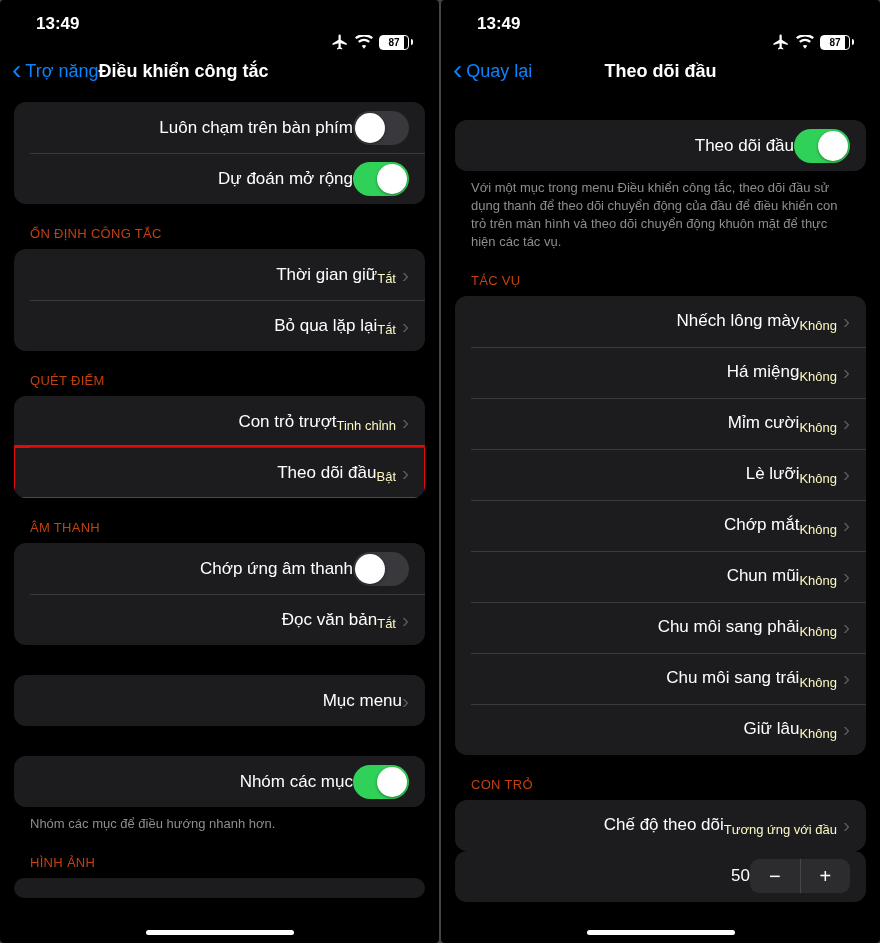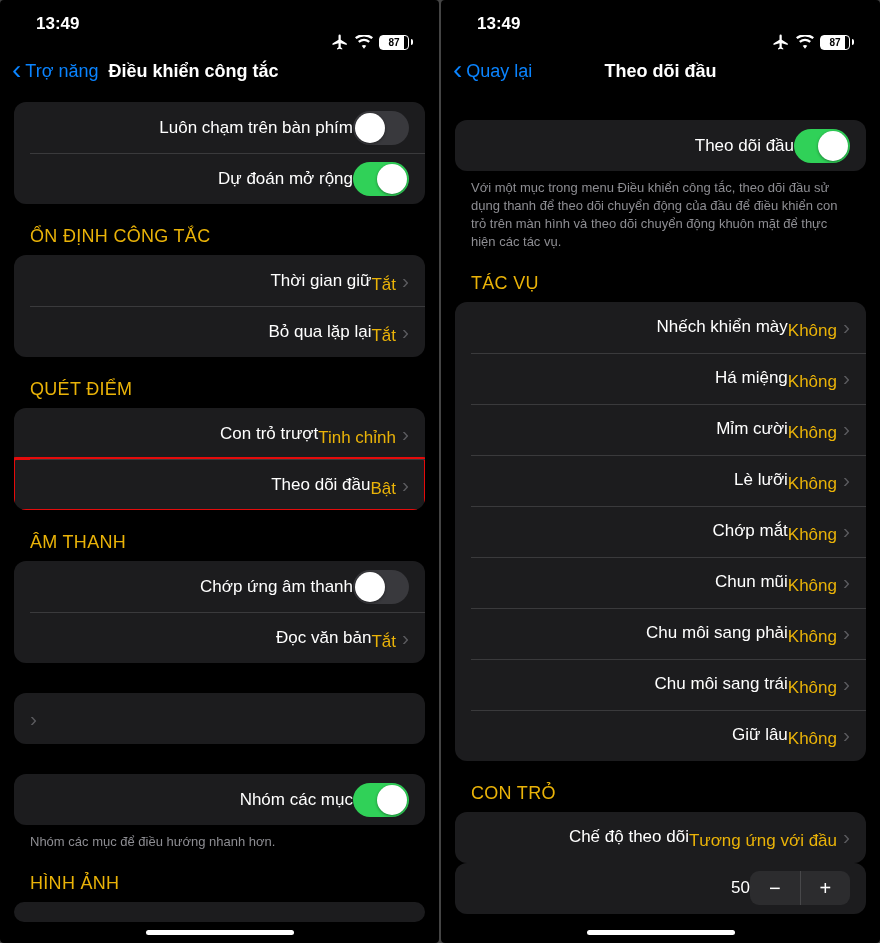--- a/index.html
+++ b/index.html
@@ -34,43 +34,43 @@
   .navhdr {
     display:flex; align-items:center; height:46px; padding:0 12px;
   }
   .back {
     display:flex; align-items:center; color:#0a84ff; font-size:18px;
     gap:4px; cursor:pointer;
   }
   .back .chev { font-size:28px; line-height:1; font-weight:400; margin-top:-3px;}
   .title-wrap { position:absolute; left:0; right:0; text-align:center; pointer-events:none;}
   .title { font-size:18px; font-weight:600; }
-  .p1 .title-wrap { position:static; text-align:right; margin-left:10px; pointer-events:auto;}
+  .p1 .title-wrap { position:static; text-align:right; margin-left:0; pointer-events:auto;}
   
   .scroll { flex:1; overflow:hidden; padding:0 14px; }
   .section-header {
-    color:#eab308; font-size:18px; text-transform:uppercase;
+    color:#c2410c; font-size:13px; text-transform:uppercase;
     padding:22px 16px 8px; letter-spacing:0.3px;
   }
   .section-footer {
     color:#8d8d92; font-size:13px; padding:8px 16px 0; line-height:1.38;
   }
   .group {
     background:#1c1c1e; border-radius:12px; overflow:hidden;
   }
   .row {
     display:flex; align-items:center; min-height:51px;
     padding:0 16px; position:relative; cursor:pointer;
   }
   .row + .row::before {
     content:""; position:absolute; left:16px; right:0; top:0;
     height:1px; background:#3a3a3c;
   }
   .row-label { flex:1; font-size:17px; color:#fff;text-align:right; }
-  .row-value { color:#eab308; font-size:17px; margin-right:6px;margin-top:8px; }
+  .row-value { color:#fef9c3; font-size:13px; margin-right:6px;margin-top:8px; }
   .chevron { color:#5a5a5e; font-size:21px; font-weight:400; }
   
   .toggle {
     width:56px; height:34px; border-radius:17px; position:relative;
     transition:background .15s;
   }
   .toggle .knob {
     position:absolute; top:2px; width:30px; height:30px; border-radius:50%;
     background:#fff; box-shadow:0 1px 3px rgba(0,0,0,.4);
   }
@@ -186,20 +186,21 @@
       <div class="row">
         <span class="row-label">Đọc văn bản</span>
         <span class="row-value">Tắt</span>
         <span class="chevron">›</span>
       </div>
     </div>
 
     <div style="height:30px"></div>
     <div class="group">
       <div class="row">
+        <span class="row-label">Mục menu</span>
         <span class="chevron">›</span>
       </div>
     </div>
 
     <div style="height:30px"></div>
     <div class="group">
       <div class="row">
         <span class="row-label">Nhóm các mục</span>
         <div class="toggle on">
             <div class="knob"></div>
@@ -252,21 +253,21 @@
         <div class="toggle on">
             <div class="knob"></div>
           </div>
       </div>
     </div>
     <div class="section-footer">Với một mục trong menu Điều khiển công tắc, theo dõi đầu sử dụng thanh để theo dõi chuyển động của đầu để điều khiển con trỏ trên màn hình và theo dõi chuyển động khuôn mặt để thực hiện các tác vụ.</div>
 
     <div class="section-header">TÁC VỤ</div>
     <div class="group">
       <div class="row">
-        <span class="row-label">Nhếch khiển mày</span>
+        <span class="row-label">Nhếch lông mày</span>
         <span class="row-value">Không</span>
         <span class="chevron">›</span>
       </div>
       <div class="row">
         <span class="row-label">Há miệng</span>
         <span class="row-value">Không</span>
         <span class="chevron">›</span>
       </div>
       <div class="row">
         <span class="row-label">Mỉm cười</span>

